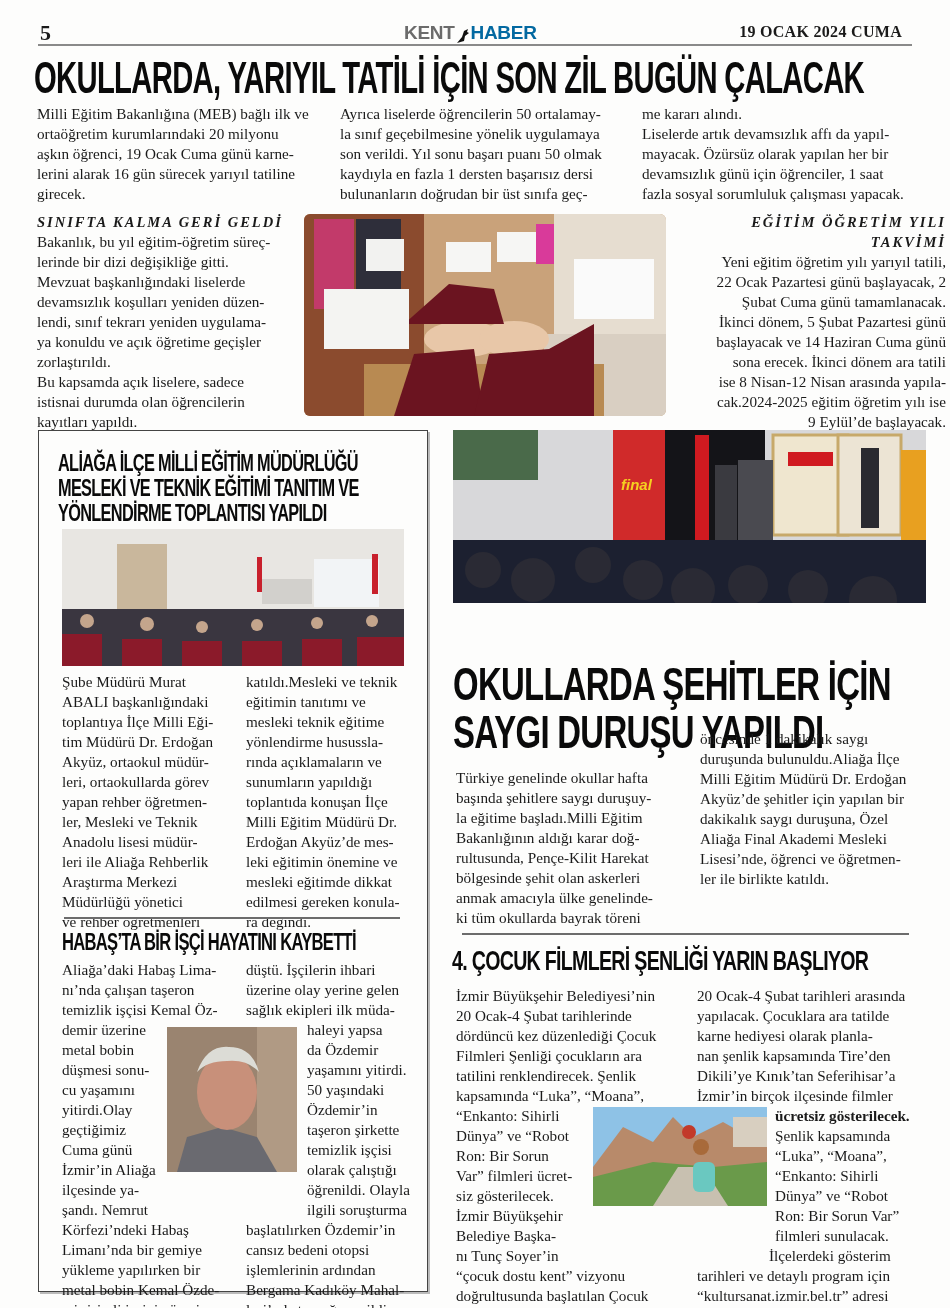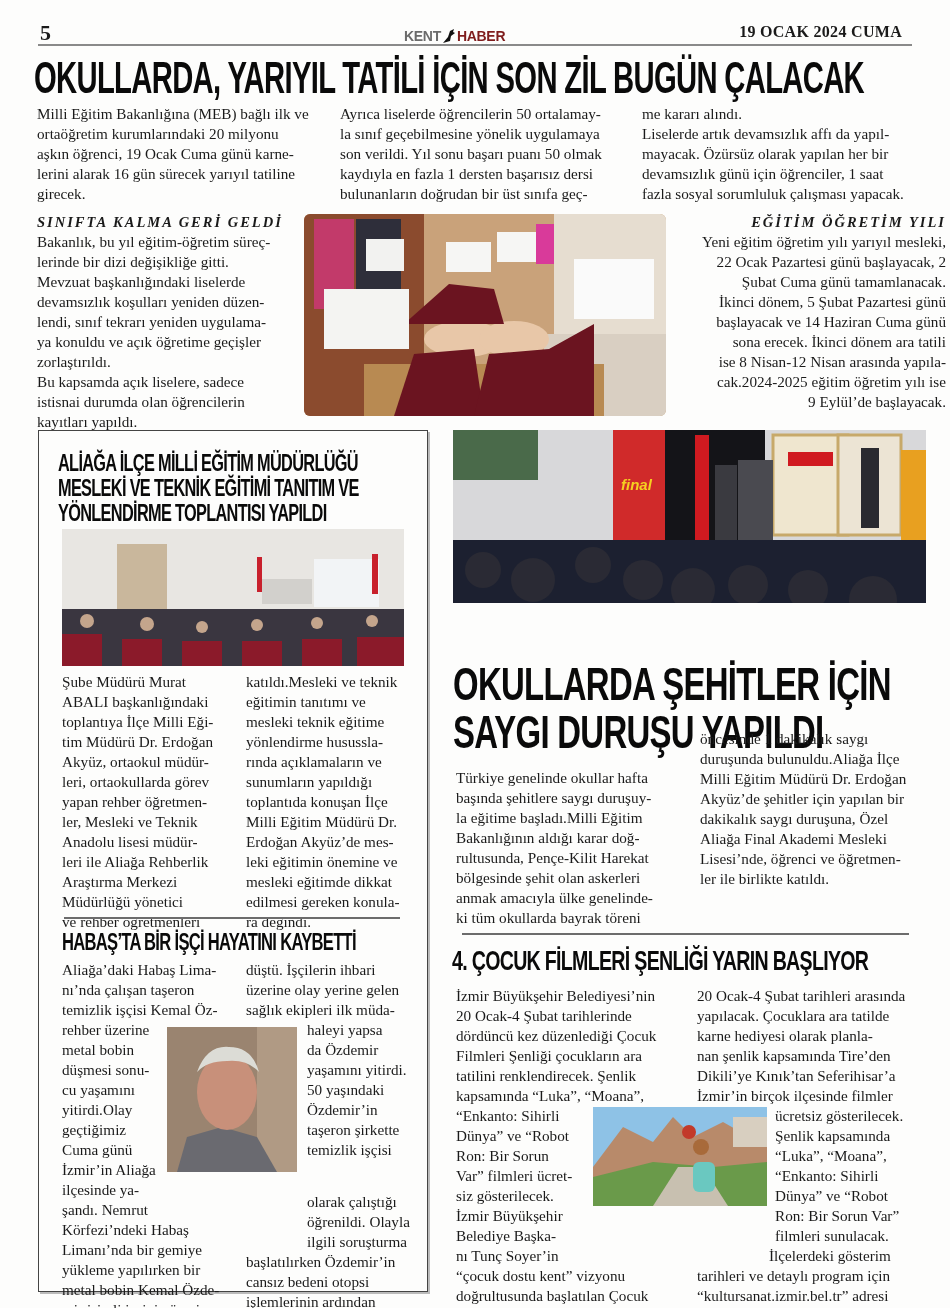--- a/index.html
+++ b/index.html
@@ -4,23 +4,23 @@
 <style>
   * { box-sizing: border-box; margin: 0; padding: 0; }
   html, body { width: 950px; height: 1308px; background: #fdfdfc; overflow: hidden; }
   body { position: relative; font-family: "Liberation Serif", "DejaVu Serif", serif; color: #1a1a1a; }
 
   .abs { position: absolute; }
 
   
   .page-num { left: 40px; top: 20px; font-size: 22px; font-weight: bold; font-family: "Liberation Serif", serif; }
   .date { right: 48px; top: 23px; font-size: 16px; font-weight: bold; letter-spacing: 0.3px; }
-  .logo { left: 404px; top: 24px; height: 20px; display: flex; align-items: flex-end; font-family: "Liberation Sans", sans-serif; font-weight: bold; font-size: 14px; letter-spacing: -0.3px; }
+  .logo { left: 404px; top: 24px; height: 20px; display: flex; align-items: flex-end; font-family: "Liberation Sans", sans-serif; font-weight: bold; font-size: 19px; letter-spacing: -0.3px; }
   .logo .kent { color: #6b6b6b; }
-  .logo .haber { color: #7f1d1d; }
+  .logo .haber { color: #0369a1; }
   .logo .bird { width: 14px; height: 16px; margin: 0 1px; }
   .rule-top { left: 38px; top: 44px; width: 874px; height: 2px; background: #8a8a8a; }
 
   
   .hl { font-family: "Liberation Sans", sans-serif; font-weight: bold; color: #0a0a0a; transform-origin: left top; white-space: nowrap; letter-spacing: -1px; }
 
   .main-hl { left: 34px; top: 56px; font-size: 44px; transform: scaleX(0.664); line-height: 1; }
 
   .col { font-size: 15.2px; line-height: 20px; }
   .col p { margin: 0; }
@@ -103,21 +103,22 @@
     <rect x="62" y="25" width="38" height="32" fill="#f2f2f0"></rect>
     <rect x="142" y="28" width="45" height="30" fill="#f6f6f4"></rect>
     <rect x="193" y="18" width="40" height="30" fill="#f6f6f4"></rect>
     <rect x="270" y="45" width="80" height="60" fill="#fafafa"></rect>
     <rect x="232" y="10" width="18" height="40" fill="#d93a9a"></rect>
   </svg>
 </div>
 
 <div class="abs col" style="left:676px; top:212px; width:270px;text-align:right;">
   <p class="sub-it">EĞİTİM ÖĞRETİM YILI</p>
-  <p>Yeni eğitim öğretim yılı yarıyıl mesleki,</p>
+  <p class="sub-it" style="padding-left:4px;">TAKVİMİ</p>
+  <p>Yeni eğitim öğretim yılı yarıyıl tatili,</p>
   <p>22 Ocak Pazartesi günü başlayacak, 2</p>
   <p>Şubat Cuma günü tamamlanacak.</p>
   <p>İkinci dönem, 5 Şubat Pazartesi günü</p>
   <p>başlayacak ve 14 Haziran Cuma günü</p>
   <p>sona erecek. İkinci dönem ara tatili</p>
   <p>ise 8 Nisan-12 Nisan arasında yapıla-</p>
   <p>cak.2024-2025 eğitim öğretim yılı ise</p>
   <p>9 Eylül’de başlayacak.</p>
 </div>
 
@@ -189,21 +190,21 @@
 </div>
 
 <div class="abs hr" style="left:64px; top:917px; width:336px;"></div>
 
 <div class="abs hl" style="left:62px; top:929px; font-size:24px; line-height:26px; transform:scaleX(0.69);">HABAŞ’TA BİR İŞÇİ HAYATINI KAYBETTİ</div>
 
 <div class="abs col" style="left:62px; top:960px; width:180px;">
   <p>Aliağa’daki Habaş Lima-</p>
   <p>nı’nda çalışan taşeron</p>
   <p>temizlik işçisi Kemal Öz-</p>
-  <p>rehber üzerine</p>
+  <p>demir üzerine</p>
   <p>metal bobin</p>
   <p>düşmesi sonu-</p>
   <p>cu yaşamını</p>
   <p>yitirdi.Olay</p>
   <p>geçtiğimiz</p>
   <p>Cuma günü</p>
   <p>İzmir’in Aliağa</p>
   <p>ilçesinde ya-</p>
   <p>şandı. Nemrut</p>
   <p>Körfezi’ndeki Habaş</p>
@@ -227,21 +228,21 @@
   <p>düştü. İşçilerin ihbari</p>
   <p>üzerine olay yerine gelen</p>
   <p>sağlık ekipleri ilk müda-</p>
   <p style="padding-left:61px;">haleyi yapsa</p>
   <p style="padding-left:61px;">da Özdemir</p>
   <p style="padding-left:61px;">yaşamını yitirdi.</p>
   <p style="padding-left:61px;">50 yaşındaki</p>
   <p style="padding-left:61px;">Özdemir’in</p>
   <p style="padding-left:61px;">taşeron şirkette</p>
   <p style="padding-left:61px;">temizlik işçisi</p>
-  <p style="padding-left:61px;margin-top:32px;">olarak çalıştığı</p>
+  <p style="padding-left:61px;">olarak çalıştığı</p>
   <p style="padding-left:61px;">öğrenildi. Olayla</p>
   <p style="padding-left:61px;">ilgili soruşturma</p>
   <p>başlatılırken Özdemir’in</p>
   <p>cansız bedeni otopsi</p>
   <p>işlemlerinin ardından</p>
   <p>Bergama Kadıköy Mahal-</p>
   <p>lesi’nde toprağa verildi.</p>
 </div>
 
 <div class="abs" style="left:453px; top:430px; width:473px; height:173px; overflow:hidden;">
@@ -338,21 +339,21 @@
   </svg>
 </div>
 
 <div class="abs col" style="left:697px; top:986px; width:250px;">
   <p>20 Ocak-4 Şubat tarihleri arasında</p>
   <p>yapılacak. Çocuklara ara tatilde</p>
   <p>karne hediyesi olarak planla-</p>
   <p>nan şenlik kapsamında Tire’den</p>
   <p>Dikili’ye Kınık’tan Seferihisar’a</p>
   <p>İzmir’in birçok ilçesinde filmler</p>
-  <p style="padding-left:78px;">ücretsiz gösterilecek.</p>
+  <p style="padding-left:78px;font-weight:bold;">ücretsiz gösterilecek.</p>
   <p style="padding-left:78px;">Şenlik kapsamında</p>
   <p style="padding-left:78px;">“Luka”, “Moana”,</p>
   <p style="padding-left:78px;">“Enkanto: Sihirli</p>
   <p style="padding-left:78px;">Dünya”  ve “Robot</p>
   <p style="padding-left:78px;">Ron: Bir Sorun Var”</p>
   <p style="padding-left:78px;">filmleri sunulacak.</p>
   <p style="padding-left:72px;">İlçelerdeki gösterim</p>
   <p>tarihleri ve detaylı program için</p>
   <p>“kultursanat.izmir.bel.tr” adresi</p>
   <p>ziyaret edilebilir.</p>

